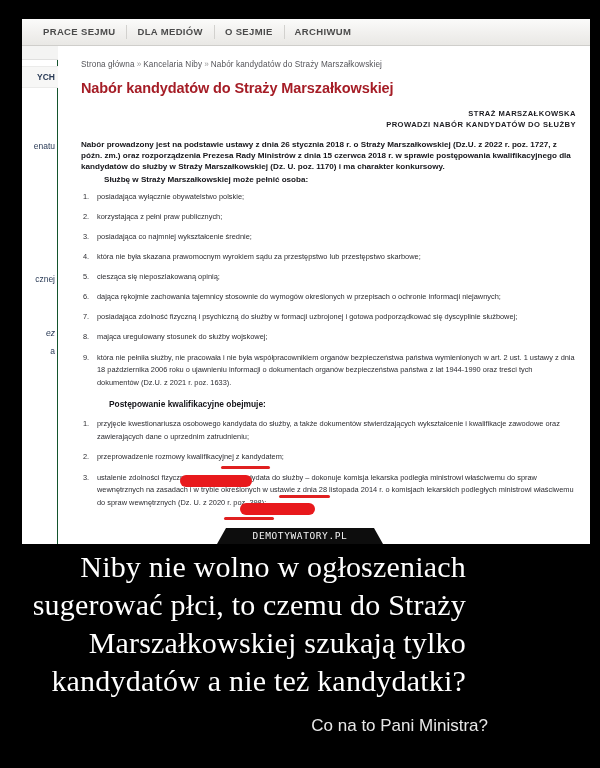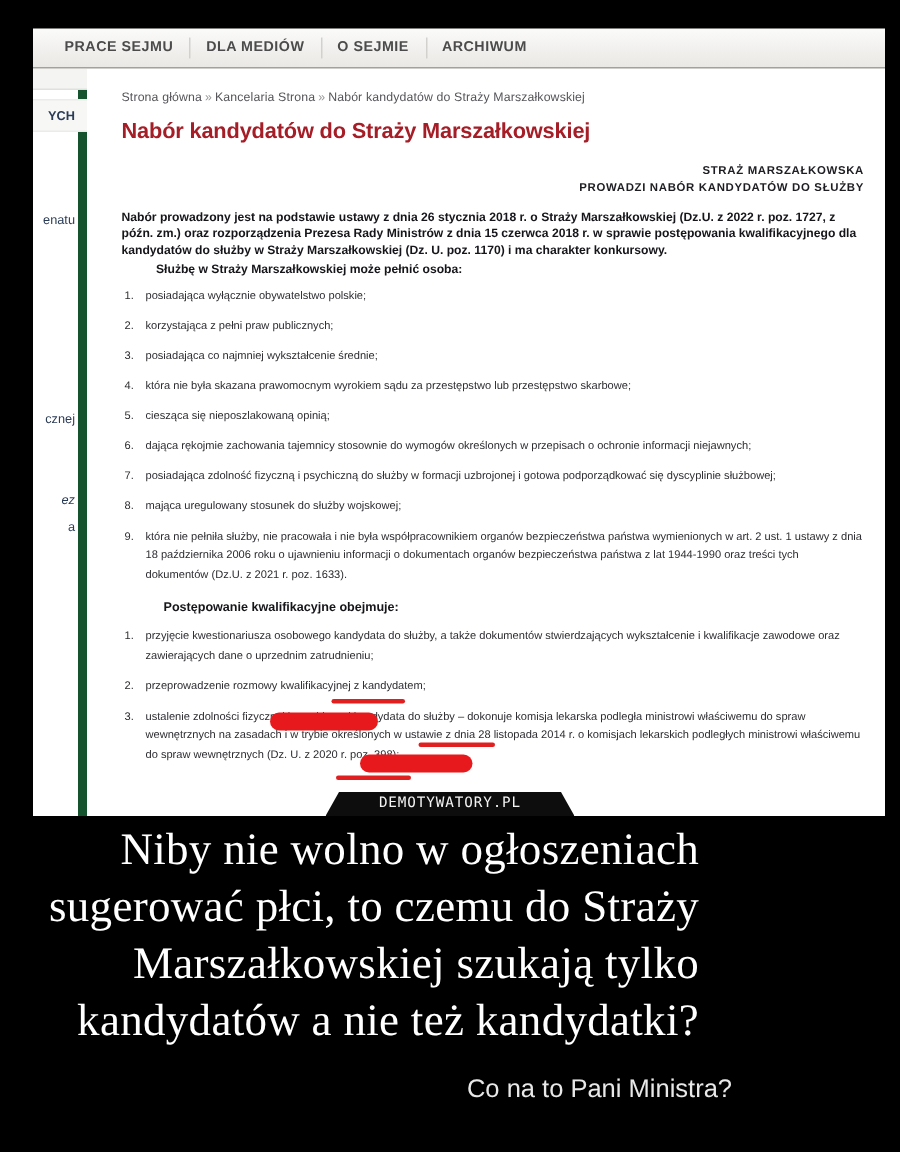--- a/index.html
+++ b/index.html
@@ -62,21 +62,21 @@
     background: #ffffff;
     overflow: hidden;
   }
 
   
   .rail {
     position: absolute;
     left: 0; top: 0;
     width: 36px; height: 498px;
     background: #ffffff;
-    border-right: 6px solid #14532d;
+    border-right: 1px solid #14532d;
   }
   .rail-top {
     position: absolute;
     left: 0; top: 0; width: 36px; height: 14px;
     background: #f4f4f3;
     border-bottom: 1px solid #e0e0df;
   }
   .rail-hl {
     position: absolute;
     left: 0; width: 36px; height: 22px;
@@ -256,21 +256,21 @@
       <div class="rail-frag bold" style="top:26px;">YCH</div>
       <div class="rail-frag" style="top:95px;">enatu</div>
       <div class="rail-frag" style="top:228px;">cznej</div>
       <div class="rail-frag" style="top:282px;font-style:italic;">ez</div>
       <div class="rail-frag" style="top:300px;">a</div>
     </div>
 
     <div class="doc">
 
       <div class="breadcrumb">
-        <span>Strona główna</span><span class="sep">»</span><span>Kancelaria Strona</span><span class="sep">»</span><span>Nabór kandydatów do Straży Marszałkowskiej</span>
+        <span>Strona główna</span><span class="sep">»</span><span>Kancelaria Niby</span><span class="sep">»</span><span>Nabór kandydatów do Straży Marszałkowskiej</span>
       </div>
 
       <h1 class="doc-title">Nabór kandydatów do Straży Marszałkowskiej</h1>
 
       <div class="head-center">
         <div>STRAŻ MARSZAŁKOWSKA</div>
         <div>PROWADZI NABÓR KANDYDATÓW DO SŁUŻBY</div>
       </div>
 
       <p class="para">Nabór prowadzony jest na podstawie ustawy z dnia 26 stycznia 2018 r. o Straży Marszałkowskiej (Dz.U. z 2022 r. poz. 1727, z późn. zm.) oraz rozporządzenia Prezesa Rady Ministrów z dnia 15 czerwca 2018 r. w sprawie postępowania kwalifikacyjnego dla kandydatów do służby w Straży Marszałkowskiej (Dz. U. poz. 1170) i ma charakter konkursowy.</p>

